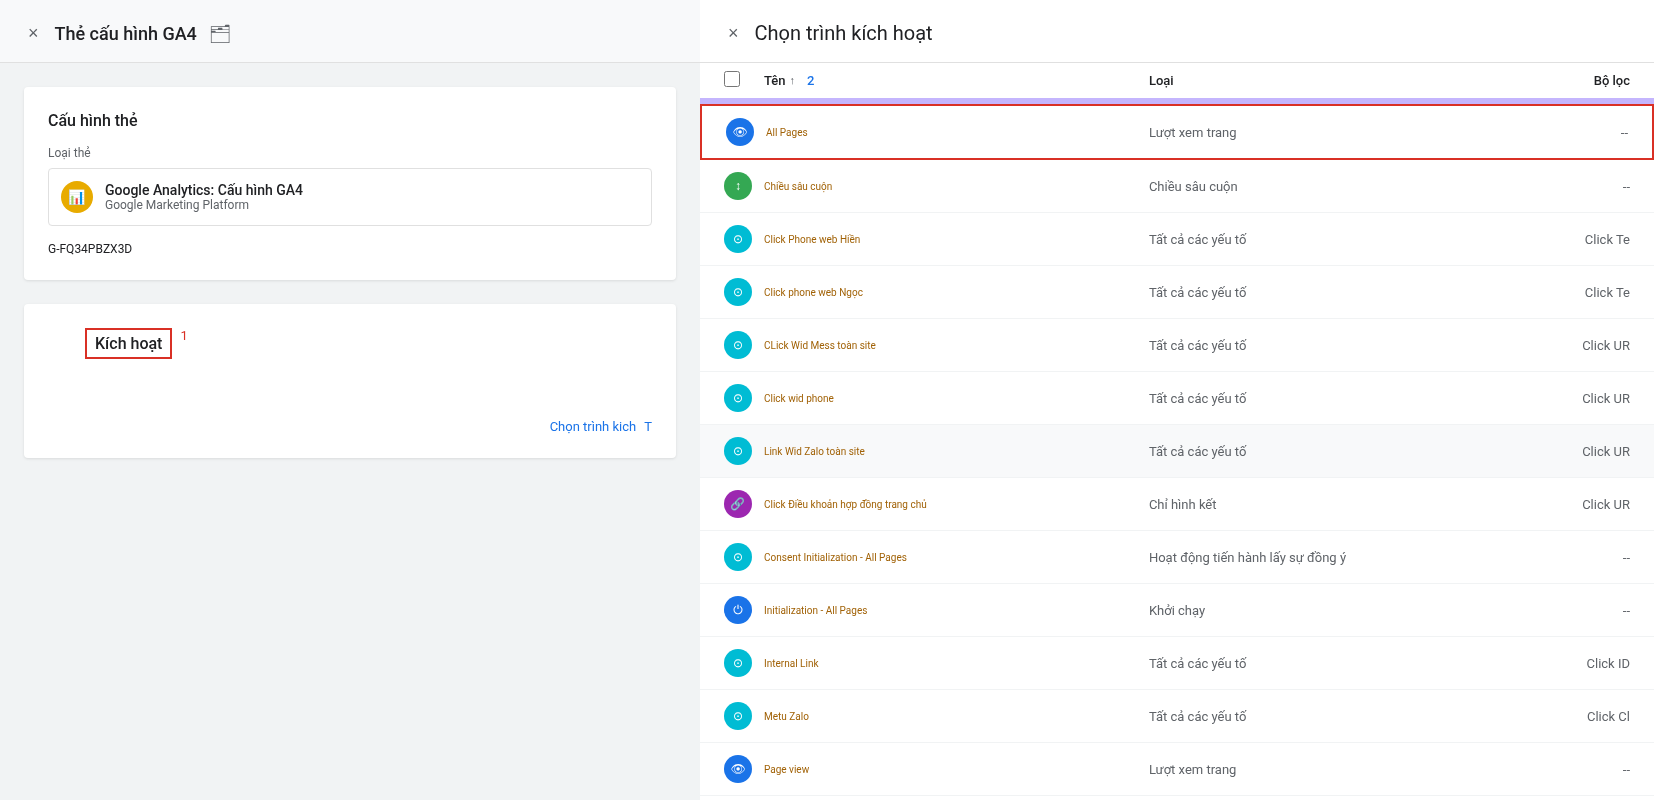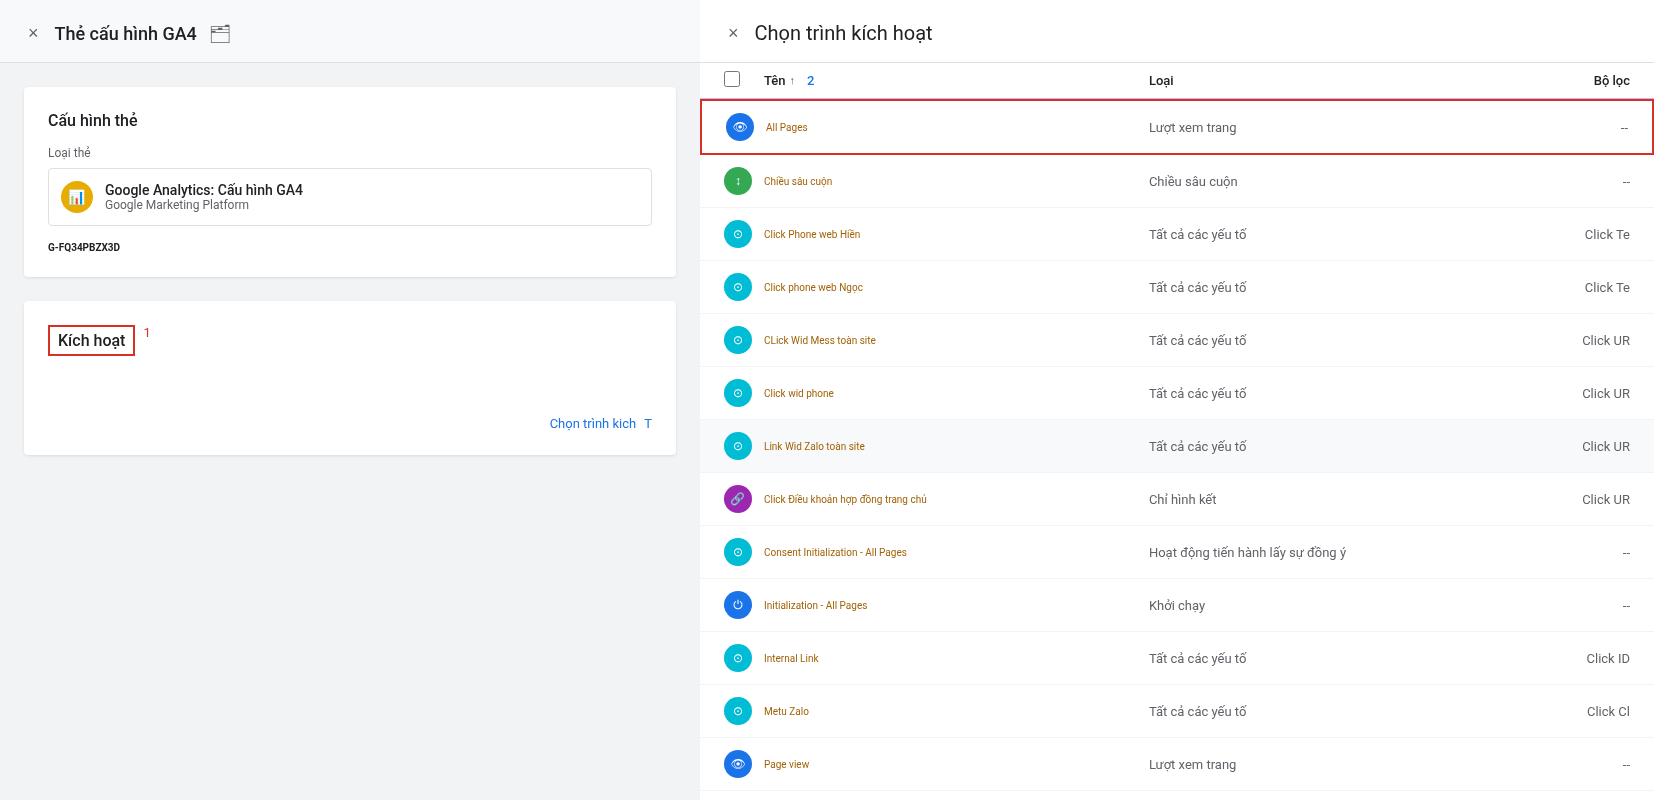--- a/index.html
+++ b/index.html
@@ -122,23 +122,23 @@
     .measure-id-label {
       display: flex;
       align-items: center;
       gap: 4px;
       font-size: 12px;
       color: #5f6368;
       margin-bottom: 4px;
     }
 
     .measure-id-value {
-      font-size: 10px;
-      color: #202124;
-      font-weight: 700;
+      font-size: 12px;
+      color: #202124;
+      font-weight: 400;
     }
 
     .trigger-section {
       background: #fff;
       border-radius: 4px;
       padding: 24px;
       box-shadow: 0 1px 3px rgba(0,0,0,0.1);
       position: relative;
     }
 
@@ -193,21 +193,21 @@
     .right-header-title {
       font-size: 20px;
       font-weight: 400;
       color: #202124;
     }
 
     .table-header {
       display: flex;
       align-items: center;
       padding: 8px 24px;
-      border-bottom: 1px solid #c4b5fd;
+      border-bottom: 6px solid #c4b5fd;
       background: #fff;
     }
 
     .th-checkbox {
       width: 40px;
       flex-shrink: 0;
     }
 
     .th-name {
       flex: 2;
@@ -350,21 +350,21 @@
           <div class="tag-info-sub">Google Marketing Platform</div>
         </div>
       </div>
 
       <div class="measure-id-section">
         <div class="measure-id-value">G-FQ34PBZX3D</div>
       </div>
     </div>
 
     <div class="trigger-section">
-      <div style="display:flex; align-items:flex-start; gap:0;">
+      <div style="display:flex; align-items:flex-start; gap:0;margin-left:37px;">
         <div class="trigger-title">Kích hoạt</div>
         <span class="number-badge">1</span>
       </div>
       <div class="trigger-bottom">
         <span class="trigger-link">Chọn trình kich</span>
         <span class="trigger-link">T</span>
       </div>
     </div>
   </div>
 </div>

